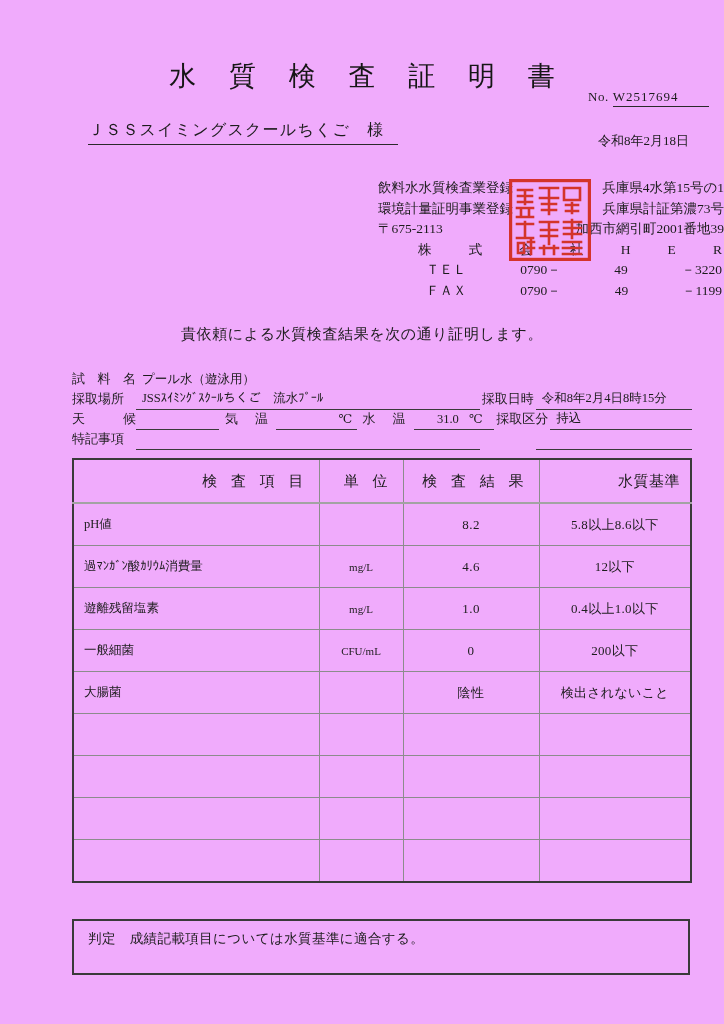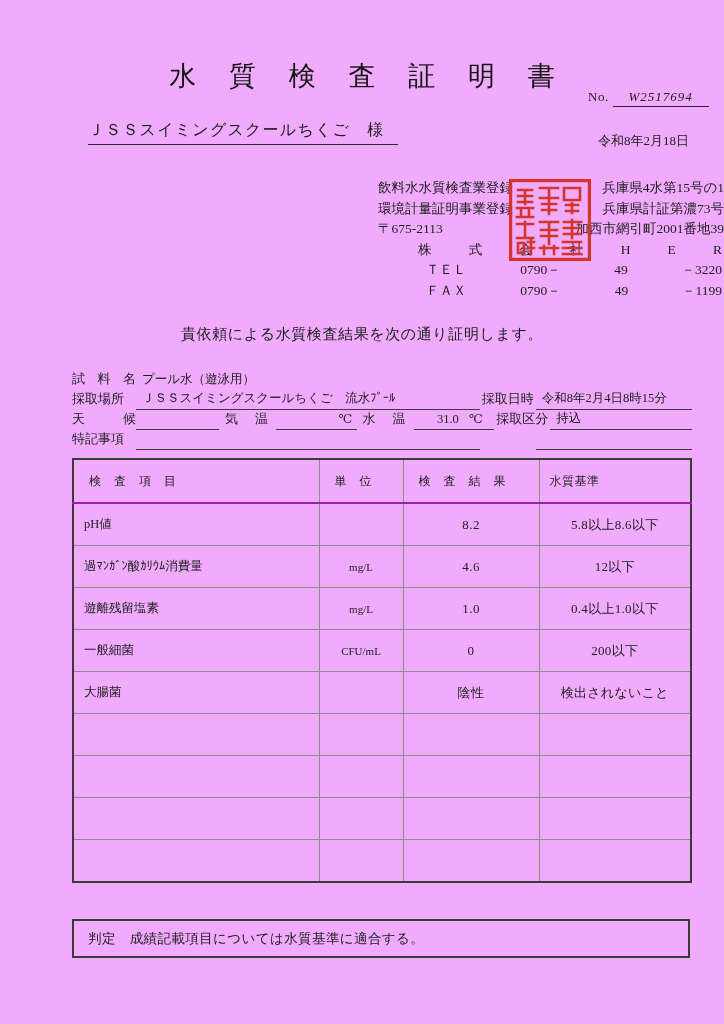--- a/index.html
+++ b/index.html
@@ -42,24 +42,22 @@
     left: 588px;
     font-size: 13px;
     letter-spacing: 0.5px;
     white-space: nowrap;
   }
   .no-label { margin-right: 4px; }
   .no-value {
     display: inline-block;
     min-width: 96px;
     border-bottom: 1px solid #2a2a2a;
-    text-align: center;
     padding-bottom: 1px;
     letter-spacing: 1px;
-    font-style: italic;
   }
 
   .customer {
     position: absolute;
     top: 120px;
     left: 88px;
     width: 310px;
     font-size: 16px;
     letter-spacing: 1.2px;
     border-bottom: 1px solid #2a2a2a;
@@ -175,47 +173,47 @@
     font-size: 13px;
   }
   .tbl td, .tbl th {
     border: 1px solid #8c8c8c;
     height: 41px;
     padding: 0 10px;
     font-weight: normal;
     vertical-align: middle;
   }
   .tbl .head td {
-    text-align: left;
+    text-align: right;
     letter-spacing: 5px;
     text-indent: 5px;
-    font-size: 12px;
+    font-size: 15px;
     height: 42px;
-    border-bottom: 2px solid #a21caf;
+    border-bottom: 2px solid #a3a3a3;
   }
   .tbl .head td.nospread {
     letter-spacing: 0.5px;
     text-indent: 0;
   }
   .tbl tr td:first-child { border-left: 2px solid #3a3a3a; }
   .tbl tr td:last-child { border-right: 2px solid #3a3a3a; }
   .tbl tr.head td { border-top: 2px solid #3a3a3a; }
   .tbl tr.last-row td { border-bottom: 2px solid #3a3a3a; }
   .c-item { text-align: left; font-size: 12.5px; letter-spacing: 0px; }
   .c-unit { text-align: center; font-size: 11px; }
   .c-res  { text-align: center; font-size: 13px; letter-spacing: 0.5px; }
   .c-std  { text-align: center; font-size: 13px; letter-spacing: 0.3px; }
 
   
   .judge {
     position: absolute;
     left: 72px;
     top: 919px;
     width: 618px;
-    height: 39px;
+    height: 56px;
     border: 2px solid #3a3a3a;
     box-sizing: border-box;
     font-size: 13.5px;
     padding: 9px 0 16px 14px;
     letter-spacing: 0.4px;
   }
 </style>
 </head>
 <body>
 
@@ -300,21 +298,21 @@
       <span class="s-label">
         <span>試</span>
         <span>料</span>
         <span>名</span>
       </span>
       <span class="s-val plain" style="width:548px;">プール水（遊泳用）</span>
     </div>
 
     <div class="s-row">
       <span class="s-label nospace">採取場所</span>
-      <span class="s-val" style="width:338px;">ＪＳＳスイミングスクールちくご　流水ﾌﾟｰﾙ</span>
+      <span class="s-val" style="width:338px;">JSSｽｲﾐﾝｸﾞｽｸｰﾙちくご　流水ﾌﾟｰﾙ</span>
       <span class="inline-lbl tight">採取日時</span>
       <span class="s-val" style="width:148px;">令和8年2月4日8時15分</span>
     </div>
 
     <div class="s-row">
       <span class="s-label">
         <span>天</span>
         <span>候</span>
       </span>
       <span class="s-val" style="width:82px;"></span>

